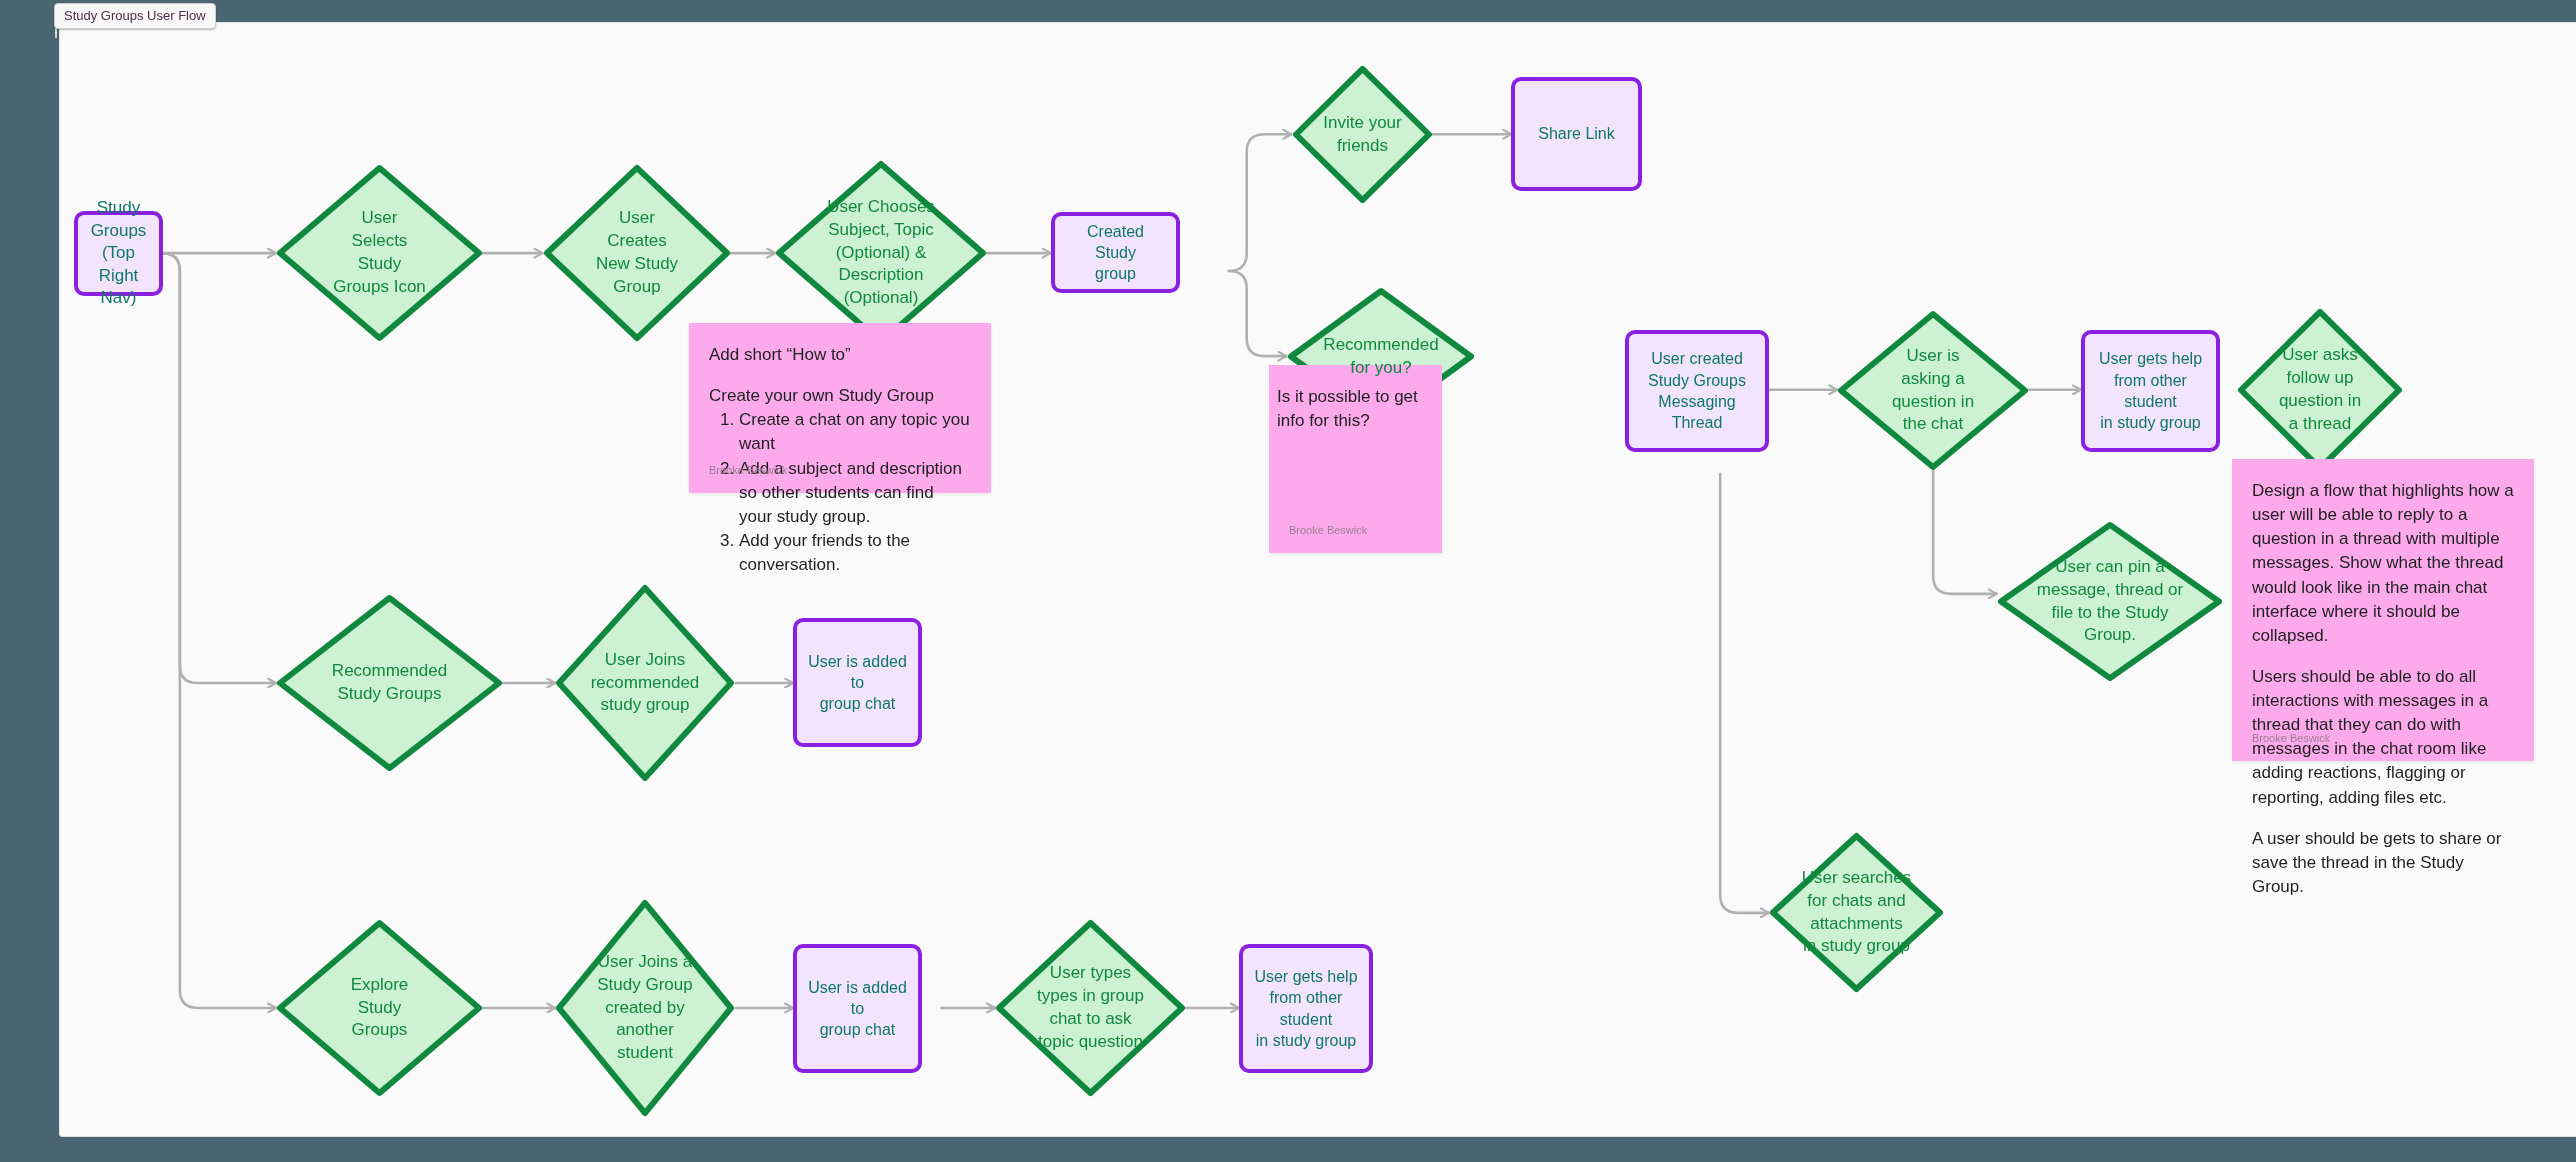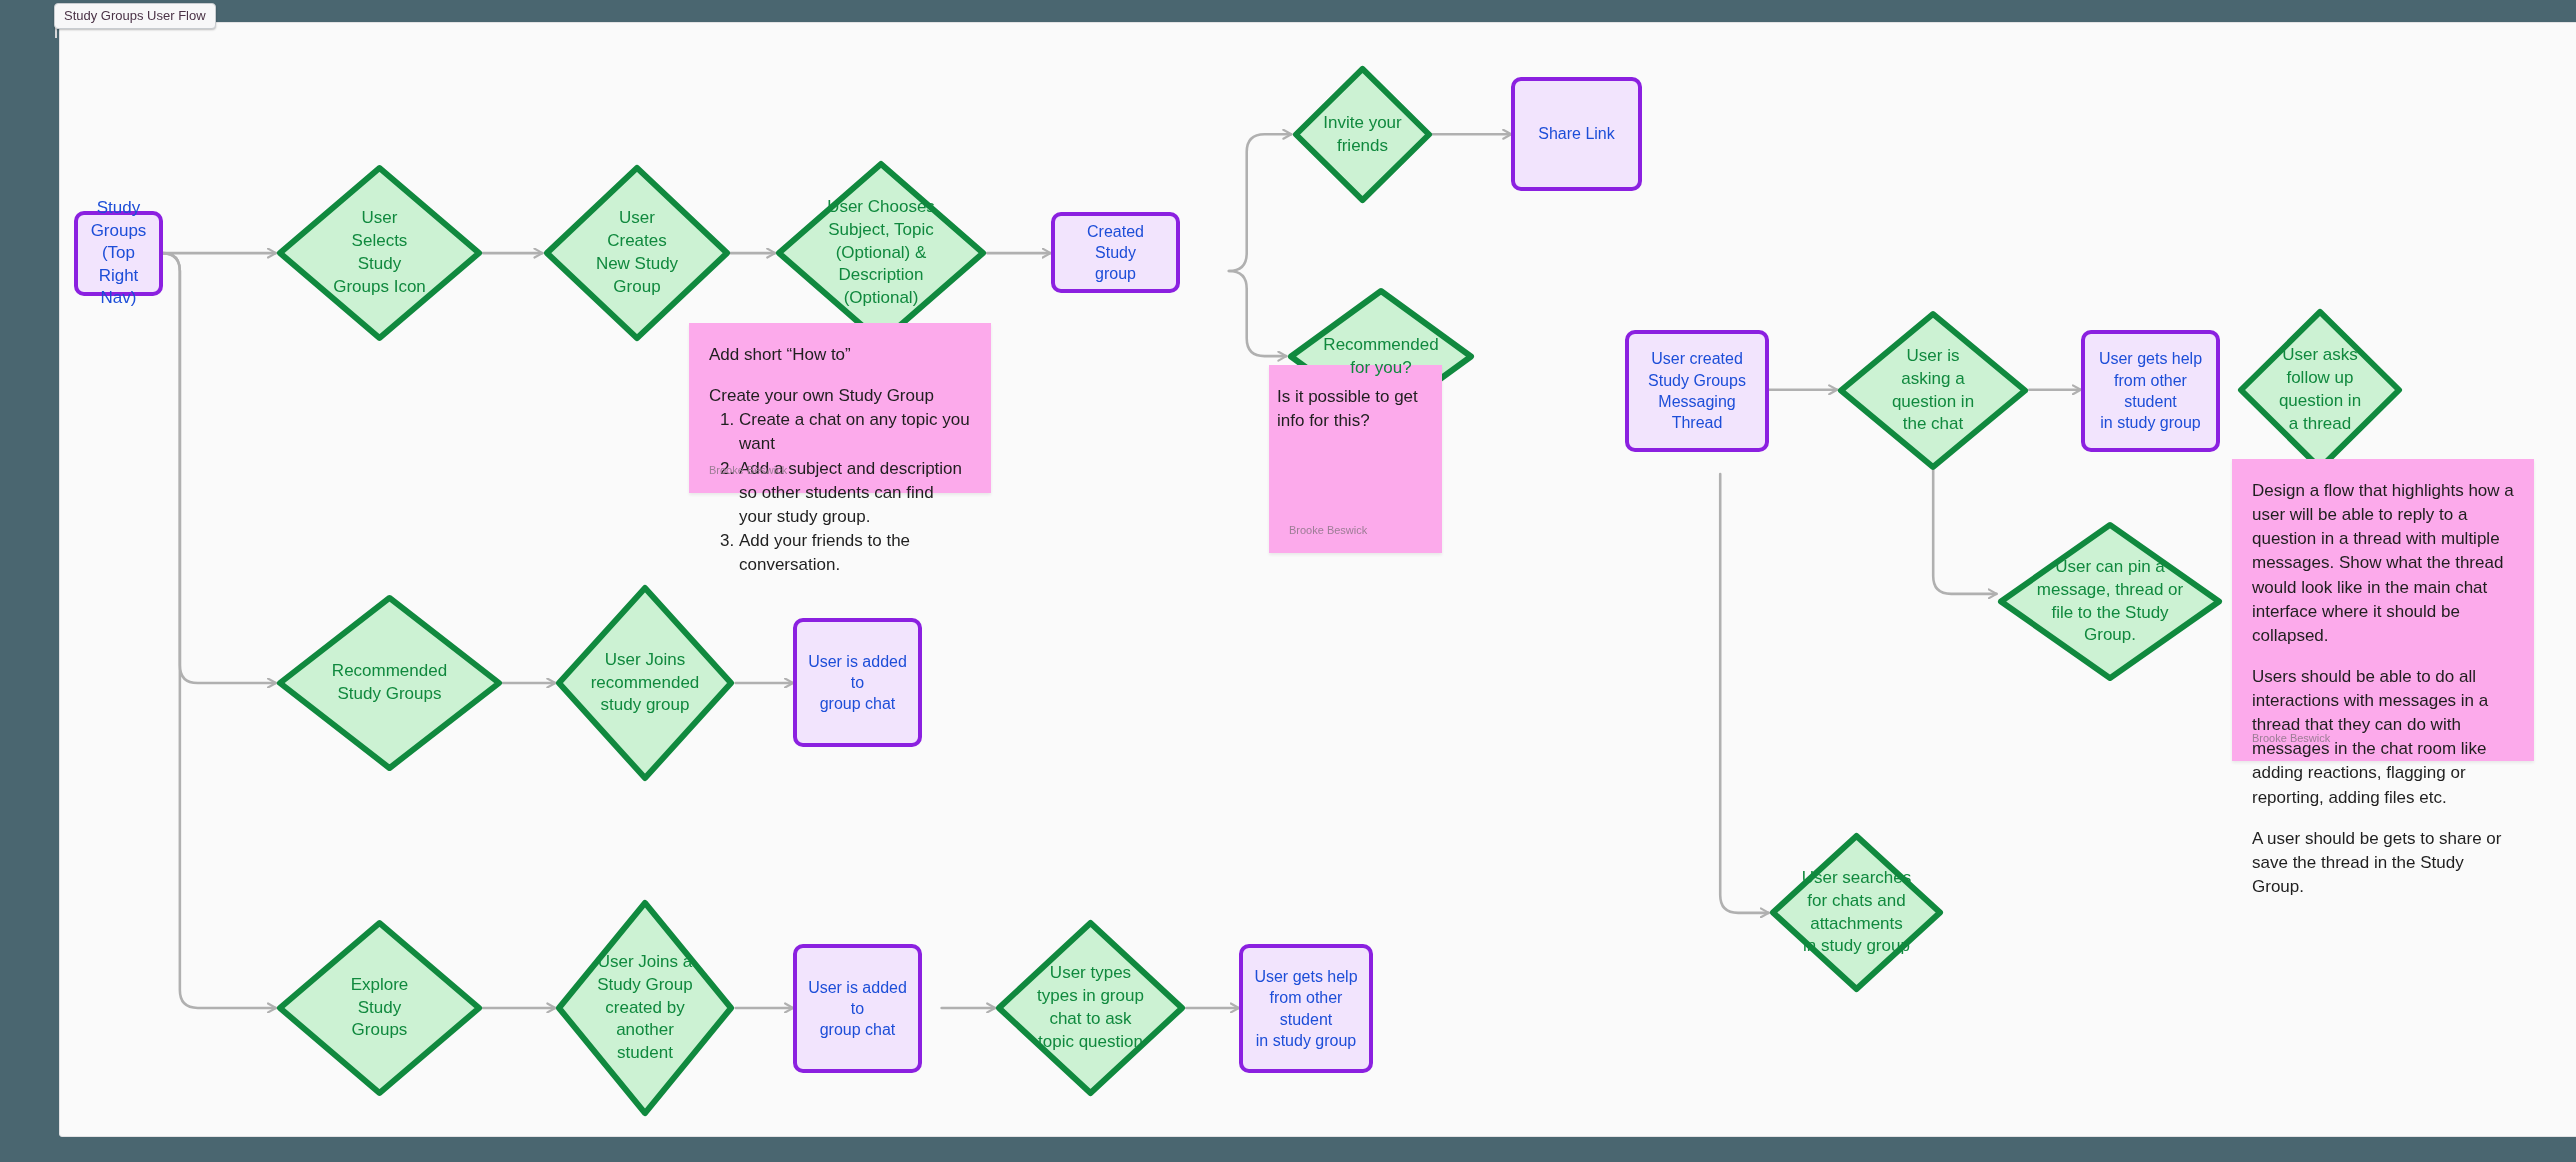--- a/index.html
+++ b/index.html
@@ -49,21 +49,21 @@
     display: flex; align-items: center; justify-content: center;
     text-align: center;
   }
   .node .lbl { pointer-events: none; white-space: pre-line; }
 
   
   .box {
     background: #f2e4fd;
     border: 4px solid #8b20e0;
     border-radius: 10px;
-    color: #1d4ed8;
+    color: #0f766e;
     font-size: 17px;
     line-height: 1.33;
     padding: 10px 10px;
   }
 
   
   .diamond { background: transparent; }
   .diamond .shape {
     position: absolute; left: 0; top: 0; width: 100%; height: 100%;
   }

